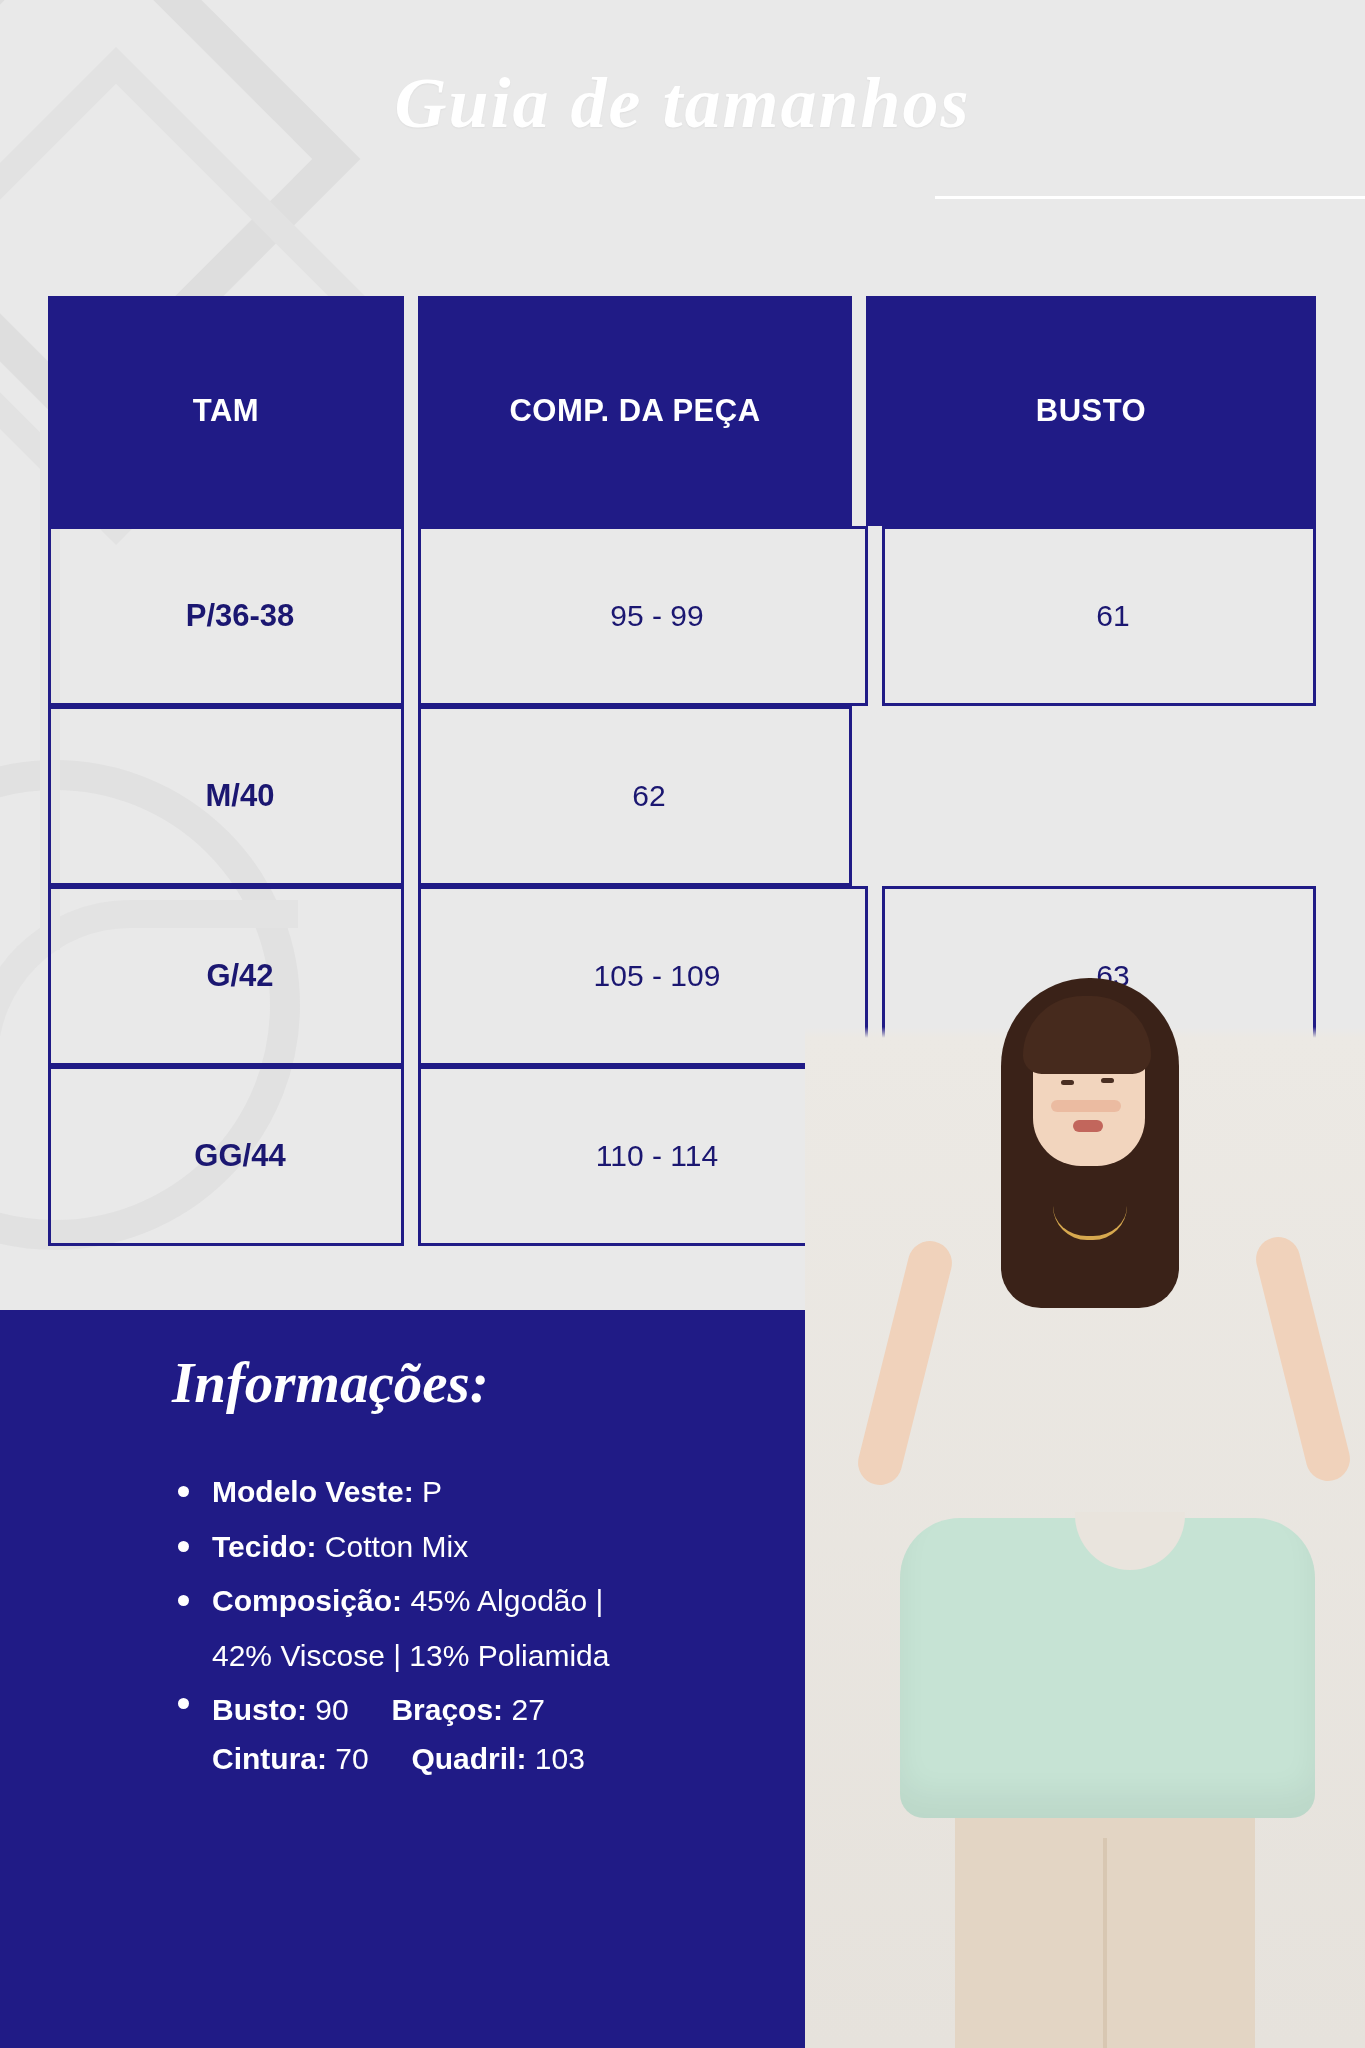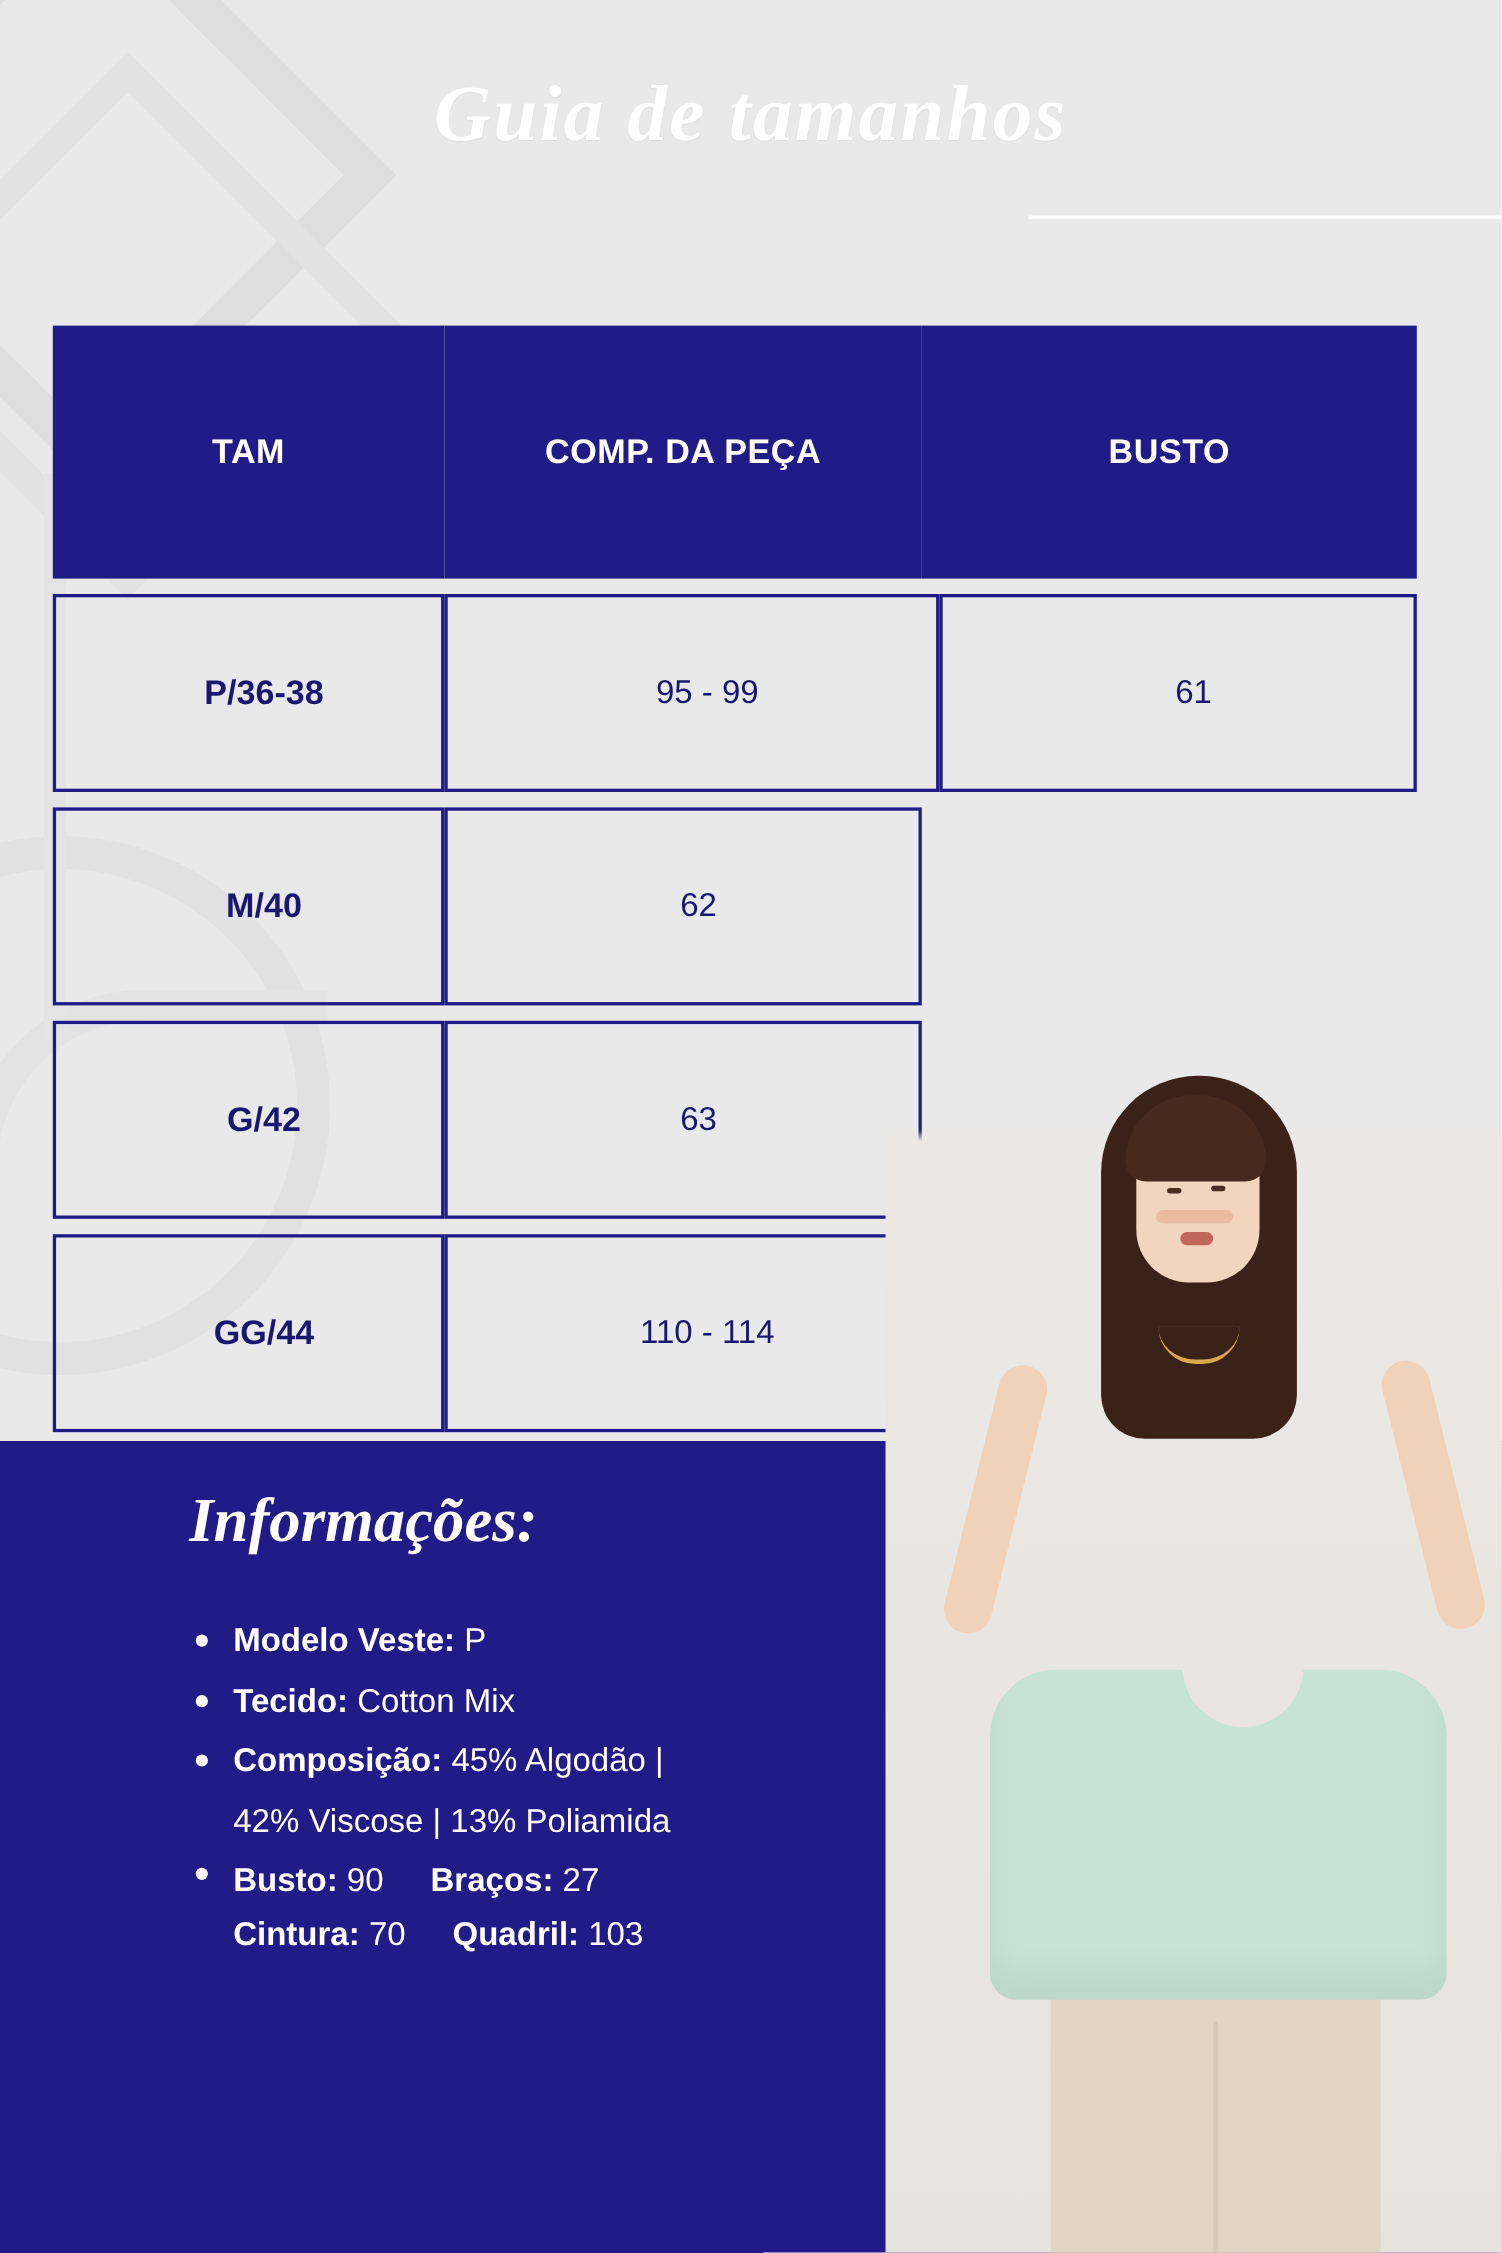--- a/index.html
+++ b/index.html
@@ -84,21 +84,21 @@
   }
 
   
   .table {
     position: absolute;
     left: 48px; top: 296px;
     width: 1268px;
   }
   .trow {
     display: flex;
-    margin-bottom: 14px;
+    gap: 14px;
   }
   .cell {
     box-sizing: border-box;
     display: flex;
     align-items: center;
     justify-content: center;
     height: 180px;
   }
   .c1 { width: 356px; }
   .c2 { width: 450px; }
@@ -322,20 +322,21 @@
       <div class="cell c3">61</div>
     </div>
 
     <div class="trow body">
       <div class="cell c1">M/40</div>
       <div class="cell c3">62</div>
     </div>
 
     <div class="trow body">
       <div class="cell c1">G/42</div>
+      <div class="cell c2">105 - 109</div>
       <div class="cell c3">63</div>
     </div>
 
     <div class="trow body">
       <div class="cell c1">GG/44</div>
       <div class="cell c2">110 - 114</div>
       <div class="cell c3">64</div>
     </div>
 
   </div>

